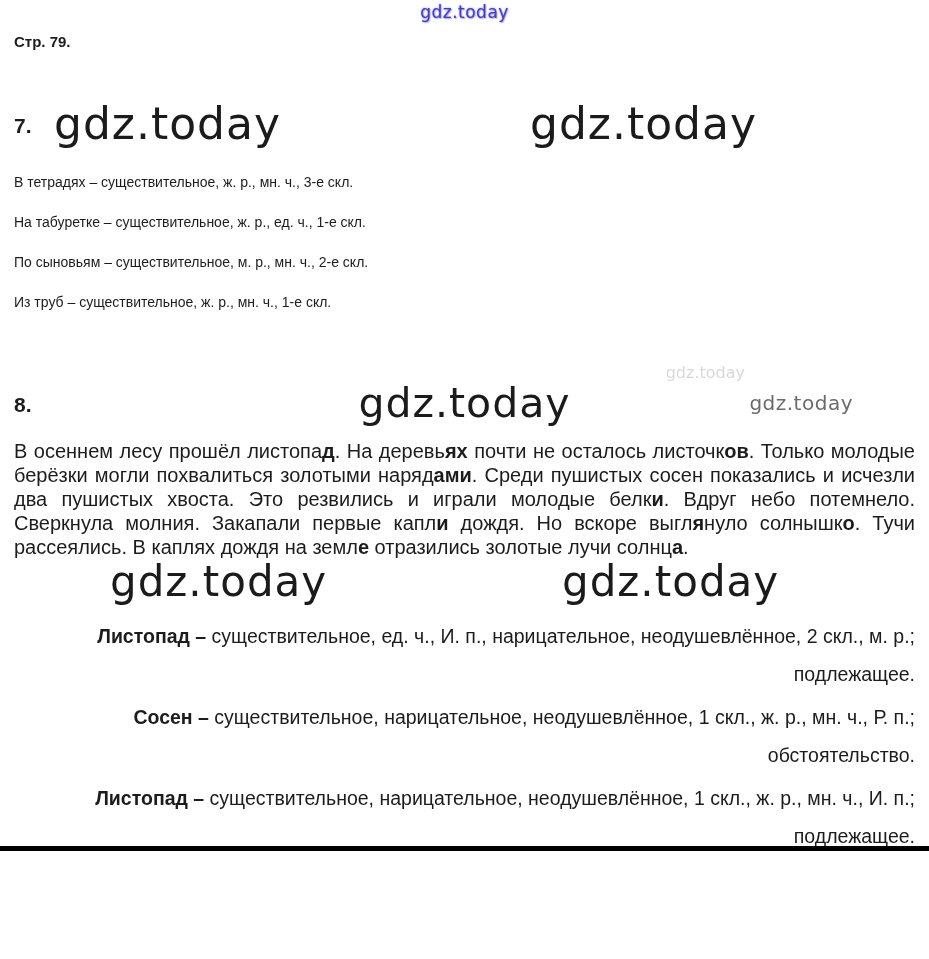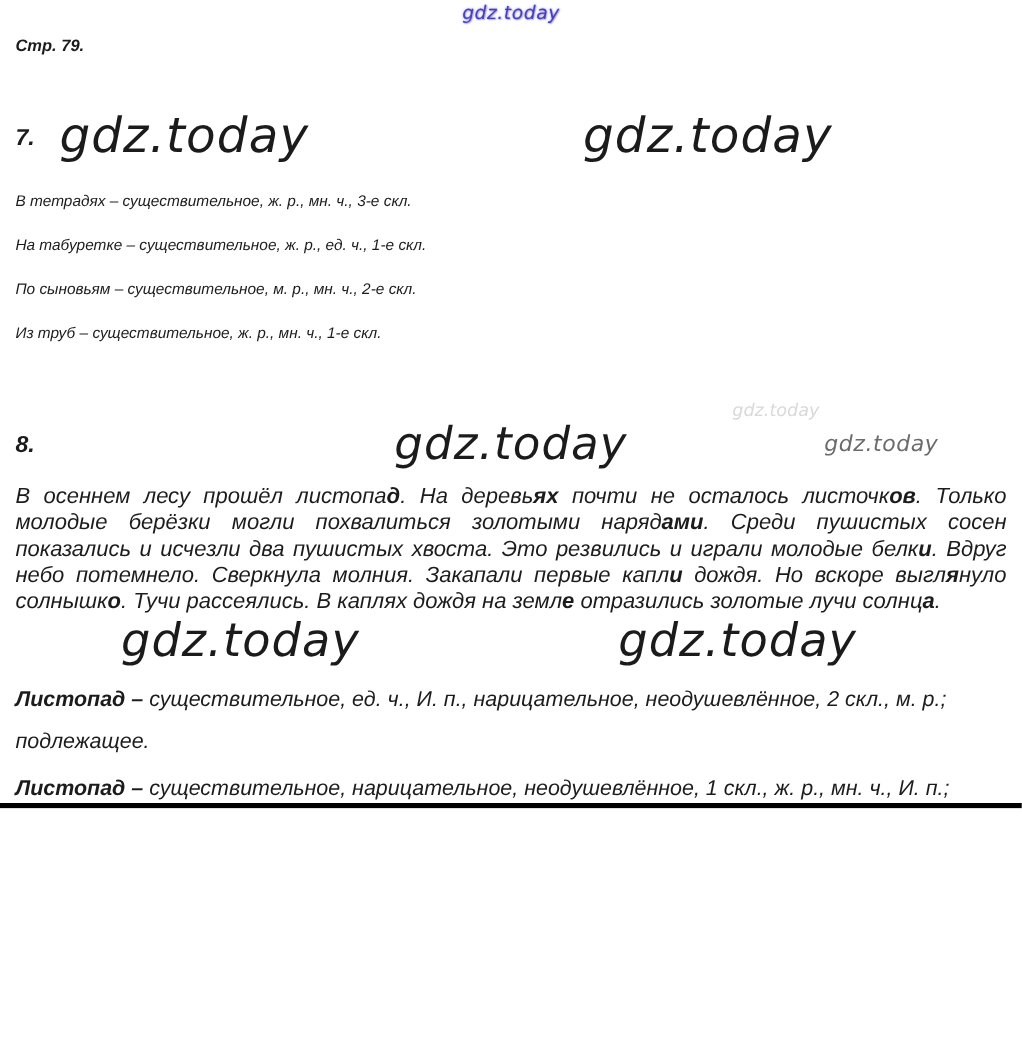--- a/index.html
+++ b/index.html
@@ -1,24 +1,23 @@
 <!DOCTYPE html>
 <html><head>
 <meta charset="utf-8">
 <style>
   html, body { margin: 0; padding: 0; background: #fff; }
   .page {
     position: relative;
     width: 929px;
-    height: 735px;
+    height: 851px;
     background: #ffffff;
     overflow: hidden;
     font-family: "Liberation Sans", sans-serif;
     color: #1c1c1c;
-    font-style: italic;
   }
 
   
   .top-watermark {
     position: absolute;
     top: 2px; left: 0; right: 0;
     text-align: center;
     font-family: "DejaVu Sans", sans-serif;
     font-size: 17px;
     letter-spacing: .5px;
@@ -74,21 +73,21 @@
     font-size: 20px;
     line-height: 24px;
     text-align: justify;
   }
   .seg-bold { font-weight: bold; }
 
   .mid-wm-row { position: relative; height: 54px; margin-top: 4px; }
   .mid-wm-row .wm-c { position: absolute; left: 96px; top: -6px; font-size: 42px; }
   .mid-wm-row .wm-d { position: absolute; left: 548px; top: -6px; font-size: 42px; }
 
-  .analysis { font-size: 19.5px; line-height: 38px; }
+  .analysis { font-size: 19.5px; line-height: 38px; text-align: right; }
   .analysis-entry { margin: 0 0 5px 0; }
   .analysis-entry b { font-weight: bold; }
 
   .footer-bar {
     position: absolute; left: 0; right: 0; bottom: 0;
     height: 5px; background: #000;
   }
 </style>
 </head>
 <body>
@@ -123,18 +122,19 @@
 
     <div class="paragraph"><span>В осеннем лесу прошёл листопа</span><span class="seg-bold">д</span><span>. На деревь</span><span class="seg-bold">ях</span><span> почти не осталось листочк</span><span class="seg-bold">ов</span><span>. Только молодые берёзки могли похвалиться золотыми наряд</span><span class="seg-bold">ами</span><span>. Среди пушистых сосен показались и исчезли два пушистых хвоста. Это резвились и играли молодые белк</span><span class="seg-bold">и</span><span>. Вдруг небо потемнело. Сверкнула молния. Закапали первые капл</span><span class="seg-bold">и</span><span> дождя. Но вскоре выгл</span><span class="seg-bold">я</span><span>нуло солнышк</span><span class="seg-bold">о</span><span>. Тучи рассеялись. В каплях дождя на земл</span><span class="seg-bold">е</span><span> отразились золотые лучи солнц</span><span class="seg-bold">а</span><span>.</span></div>
 
     <div class="mid-wm-row">
       <span class="wm-large wm-c">gdz.today</span>
       <span class="wm-large wm-d">gdz.today</span>
     </div>
 
     <div class="analysis">
         <p class="analysis-entry"><b>Листопад – </b><span>существительное, ед. ч., И. п., нарицательное, неодушевлённое, 2 скл., м. р.; подлежащее.</span></p>
+        <p class="analysis-entry"><b>Сосен – </b><span>существительное, нарицательное, неодушевлённое, 1 скл., ж. р., мн. ч., Р. п.; обстоятельство.</span></p>
         <p class="analysis-entry"><b>Листопад – </b><span>существительное, нарицательное, неодушевлённое, 1 скл., ж. р., мн. ч., И. п.; подлежащее.</span></p>
       </div>
   </section>
 
   <div class="footer-bar"></div>
 </div>
 
 </body></html>

